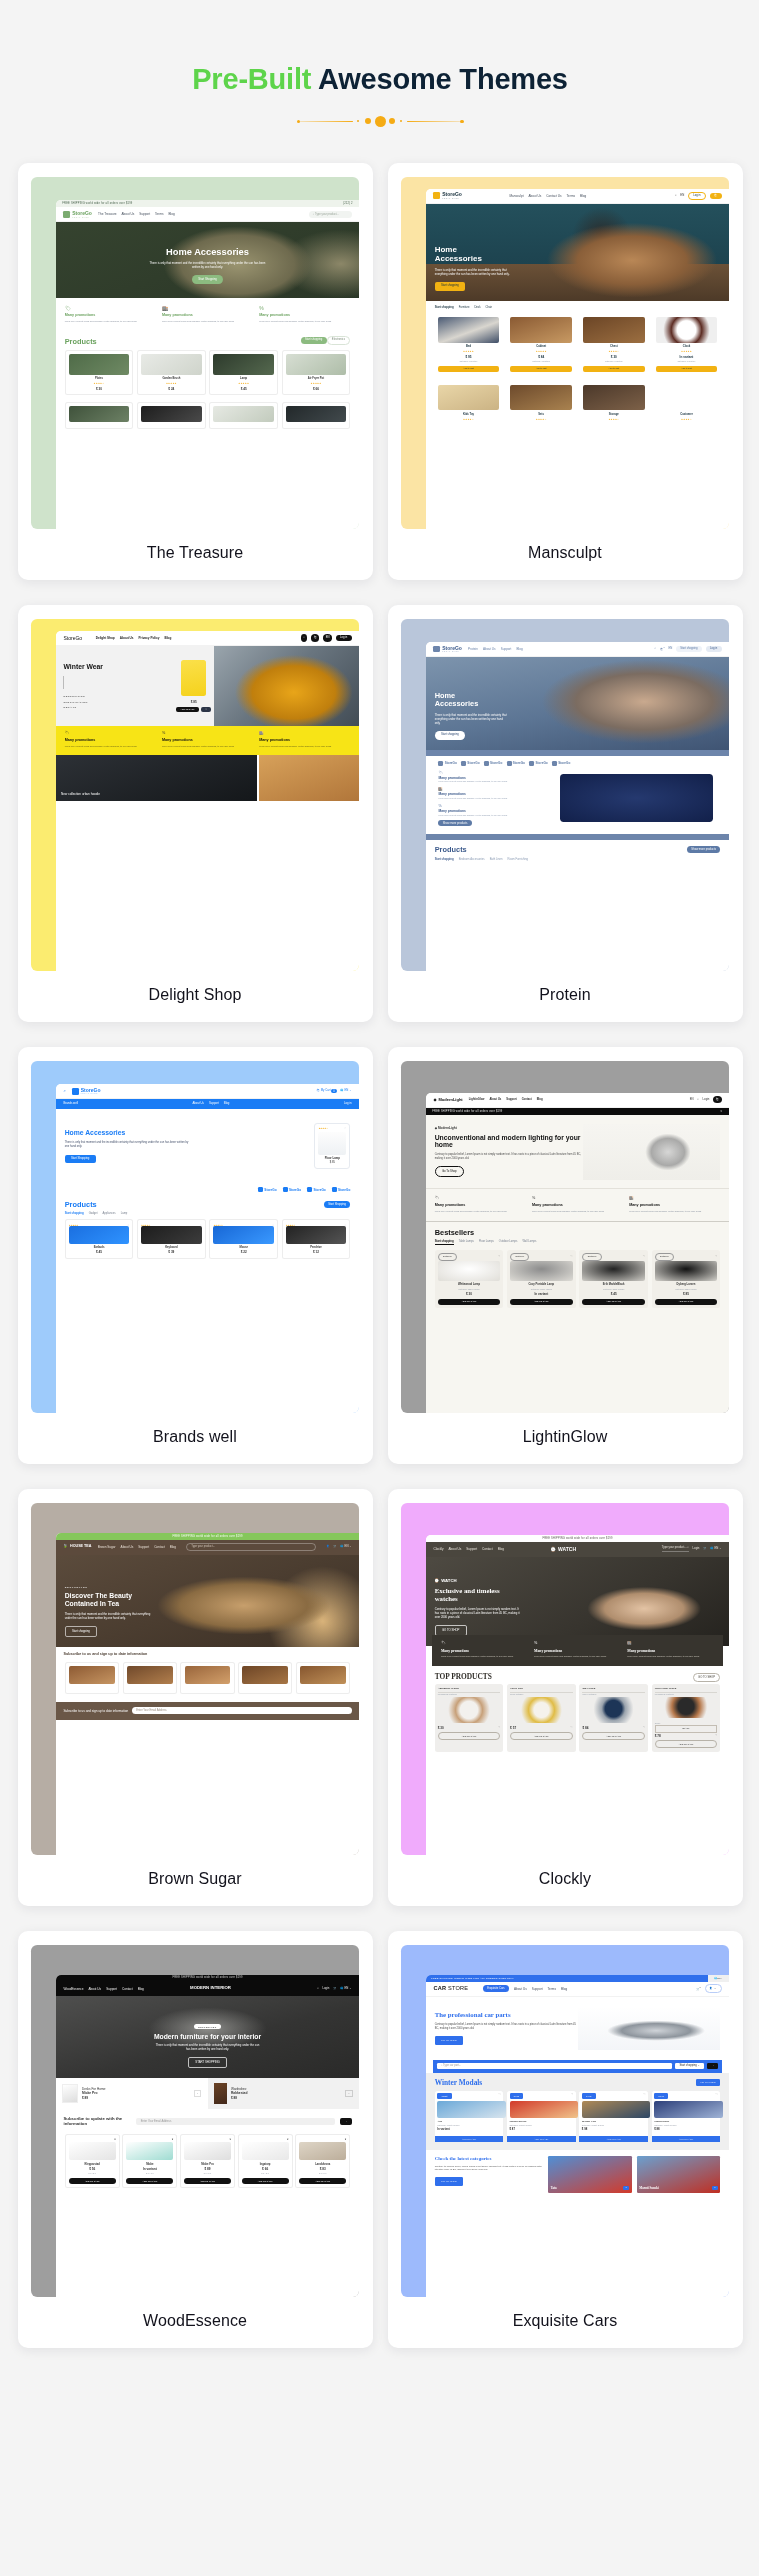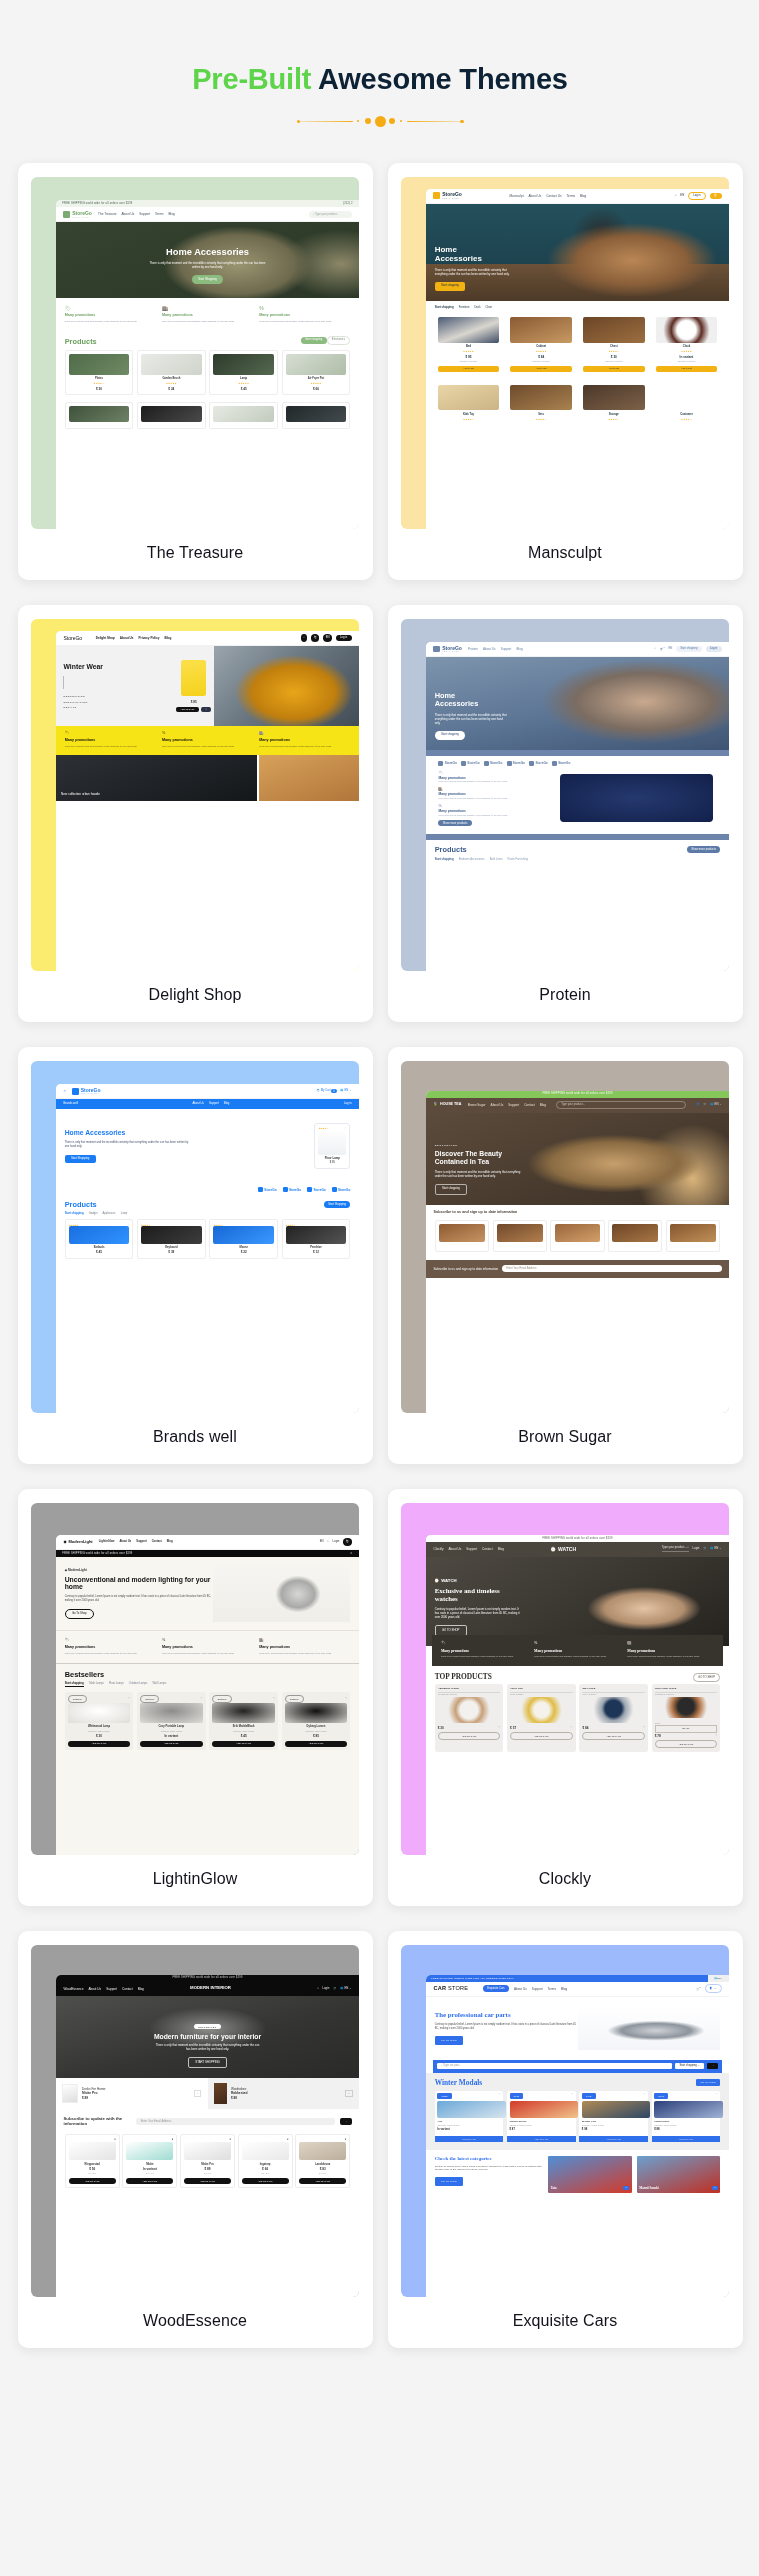--- a/index.html
+++ b/index.html
@@ -656,89 +656,20 @@
               <div class="nm">Pendrive</div>
                 <div class="pr">$ 12</div>
               </div>
           </div>
         </div>
       </div>
       <div class="card-label">Brands well</div>
     </div>
 
     <div class="theme-card">
-      <div class="card-preview" style="background:#b6ada4">
-        <div class="mock" style="top:30px">
-          <div class="topbar" style="background:#85c75b;color:#fff;justify-content:center;height:6.8px">
-            <span>FREE SHIPPING world wide for all orders over $199</span>
-          </div>
-          <div class="navbar" style="background:#5c4a3c;border:none;color:#efe7de">
-            <span class="logo" style="color:#fff;font-size:3.7px;line-height:1.05">
-              <span>🍃</span>
-                <span>HOUSE TEA</span>
-              </span>
-            <span class="navlinks" style="color:#e7ded4">
-              <span>Brown Sugar</span>
-              <span>About Us</span>
-              <span>Support</span>
-              <span>Contact</span>
-              <span>Blog</span>
-            </span>
-            <span class="pill" style="border:0.6px solid rgba(255,255,255,.3);color:#cfc3b6;flex:1;margin:0 3.7px">
-              <span>Type your product...</span></span>
-            <span class="navright" style="color:#e7ded4">
-              <span>👤</span>
-              <span>🛒</span>
-              <span>🌐 EN ⌄</span>
-            </span>
-          </div>
-          <div class="hero" style="min-height:86px;color:#fff">
-            <div class="ph tea"></div>
-            <div class="hero-copy" style="padding-top:21px">
-              <div style="font-size:2.5px;letter-spacing:0.7px;margin-bottom:3.1px">BESTSELLER</div>
-              <h2 style="font-size:6.8px;max-width:86px;line-height:1.15">Discover The Beauty Contained In Tea</h2>
-              <p style="max-width:93px">There is only that moment and the incredible certainty that everything under the sun has been written by one hand only.</p>
-              <span class="btn" style="border:0.6px solid rgba(255,255,255,.6);color:#fff">Start shopping</span>
-            </div>
-          </div>
-          <div style="padding:5px 7.4px;background:#fff">
-            <div style="font-size:3.7px;font-weight:700;color:#4b3d31;max-width:93px;line-height:1.3">Subscribe to us and sign up to date information</div>
-          </div>
-          <div class="prodgrid" style="background:#fff">
-            <div class="prod">
-                <div class="img" style="height:18.5px;background:linear-gradient(160deg,#8d5a33,#c69562)"></div>
-                <div class="nm">&nbsp;</div>
-              </div>
-            <div class="prod">
-                <div class="img" style="height:18.5px;background:linear-gradient(160deg,#70492b,#b27f4d)"></div>
-                <div class="nm">&nbsp;</div>
-              </div>
-            <div class="prod">
-                <div class="img" style="height:18.5px;background:linear-gradient(160deg,#99653b,#d3a06b)"></div>
-                <div class="nm">&nbsp;</div>
-              </div>
-            <div class="prod">
-                <div class="img" style="height:18.5px;background:linear-gradient(160deg,#6d4526,#a77645)"></div>
-                <div class="nm">&nbsp;</div>
-              </div>
-            <div class="prod">
-                <div class="img" style="height:18.5px;background:linear-gradient(160deg,#86562f,#c09058)"></div>
-                <div class="nm">&nbsp;</div>
-              </div>
-          </div>
-          <div style="background:#6a5747;padding:5.6px 7.4px;display:flex;align-items:center;gap:3.7px">
-            <div style="color:#fff;font-size:3.1px;max-width:68px;line-height:1.3">Subscribe to us and sign up to date information</div>
-            <span class="pill" style="background:#fff;color:#9c8f82;flex:1"><span>Enter Your Email Address</span></span>
-          </div>
-        </div>
-      </div>
-      <div class="card-label">Brown Sugar</div>
-    </div>
-
-    <div class="theme-card">
       <div class="card-preview" style="background:#9e9e9e">
         <div class="mock" style="top:32px;background:#f7f6f1">
           <div class="navbar" style="background:#fff">
             <span class="logo" style="color:#111;font-size:4px">
               <span>◆</span>
                 <span>ModernLight</span>
               </span>
             <span class="navlinks" style="font-weight:700;color:#2a2a2a;font-size:2.7px">
               <span>LightinGlow</span>
               <span>About Us</span>
@@ -840,20 +771,89 @@
                 <div class="atc" style="background:#111;color:#fff;border-radius:12.3px">ADD TO CART</div>
                 </div>
             </div>
           </div>
         </div>
       </div>
       <div class="card-label">LightinGlow</div>
     </div>
 
     <div class="theme-card">
+      <div class="card-preview" style="background:#b6ada4">
+        <div class="mock" style="top:30px">
+          <div class="topbar" style="background:#85c75b;color:#fff;justify-content:center;height:6.8px">
+            <span>FREE SHIPPING world wide for all orders over $199</span>
+          </div>
+          <div class="navbar" style="background:#5c4a3c;border:none;color:#efe7de">
+            <span class="logo" style="color:#fff;font-size:3.7px;line-height:1.05">
+              <span>🍃</span>
+                <span>HOUSE TEA</span>
+              </span>
+            <span class="navlinks" style="color:#e7ded4">
+              <span>Brown Sugar</span>
+              <span>About Us</span>
+              <span>Support</span>
+              <span>Contact</span>
+              <span>Blog</span>
+            </span>
+            <span class="pill" style="border:0.6px solid rgba(255,255,255,.3);color:#cfc3b6;flex:1;margin:0 3.7px">
+              <span>Type your product...</span></span>
+            <span class="navright" style="color:#e7ded4">
+              <span>👤</span>
+              <span>🛒</span>
+              <span>🌐 EN ⌄</span>
+            </span>
+          </div>
+          <div class="hero" style="min-height:86px;color:#fff">
+            <div class="ph tea"></div>
+            <div class="hero-copy" style="padding-top:21px">
+              <div style="font-size:2.5px;letter-spacing:0.7px;margin-bottom:3.1px">BESTSELLER</div>
+              <h2 style="font-size:6.8px;max-width:86px;line-height:1.15">Discover The Beauty Contained In Tea</h2>
+              <p style="max-width:93px">There is only that moment and the incredible certainty that everything under the sun has been written by one hand only.</p>
+              <span class="btn" style="border:0.6px solid rgba(255,255,255,.6);color:#fff">Start shopping</span>
+            </div>
+          </div>
+          <div style="padding:5px 7.4px;background:#fff">
+            <div style="font-size:3.7px;font-weight:700;color:#4b3d31;max-width:93px;line-height:1.3">Subscribe to us and sign up to date information</div>
+          </div>
+          <div class="prodgrid" style="background:#fff">
+            <div class="prod">
+                <div class="img" style="height:18.5px;background:linear-gradient(160deg,#8d5a33,#c69562)"></div>
+                <div class="nm">&nbsp;</div>
+              </div>
+            <div class="prod">
+                <div class="img" style="height:18.5px;background:linear-gradient(160deg,#70492b,#b27f4d)"></div>
+                <div class="nm">&nbsp;</div>
+              </div>
+            <div class="prod">
+                <div class="img" style="height:18.5px;background:linear-gradient(160deg,#99653b,#d3a06b)"></div>
+                <div class="nm">&nbsp;</div>
+              </div>
+            <div class="prod">
+                <div class="img" style="height:18.5px;background:linear-gradient(160deg,#6d4526,#a77645)"></div>
+                <div class="nm">&nbsp;</div>
+              </div>
+            <div class="prod">
+                <div class="img" style="height:18.5px;background:linear-gradient(160deg,#86562f,#c09058)"></div>
+                <div class="nm">&nbsp;</div>
+              </div>
+          </div>
+          <div style="background:#6a5747;padding:5.6px 7.4px;display:flex;align-items:center;gap:3.7px">
+            <div style="color:#fff;font-size:3.1px;max-width:68px;line-height:1.3">Subscribe to us and sign up to date information</div>
+            <span class="pill" style="background:#fff;color:#9c8f82;flex:1"><span>Enter Your Email Address</span></span>
+          </div>
+        </div>
+      </div>
+      <div class="card-label">Brown Sugar</div>
+    </div>
+
+    <div class="theme-card">
       <div class="card-preview" style="background:#f0abfc">
         <div class="mock" style="top:32px">
           <div class="topbar" style="background:#fff;color:#55514a;justify-content:center;height:6.8px">
             <span>FREE SHIPPING world wide for all orders over $199</span>
             </div>
           <div class="navbar" style="background:#4a463e;border:none;color:#e8e4dc">
             <span class="navlinks" style="color:#e8e4dc">
               <span>Clockly</span>
               <span>About Us</span>
               <span>Support</span>

